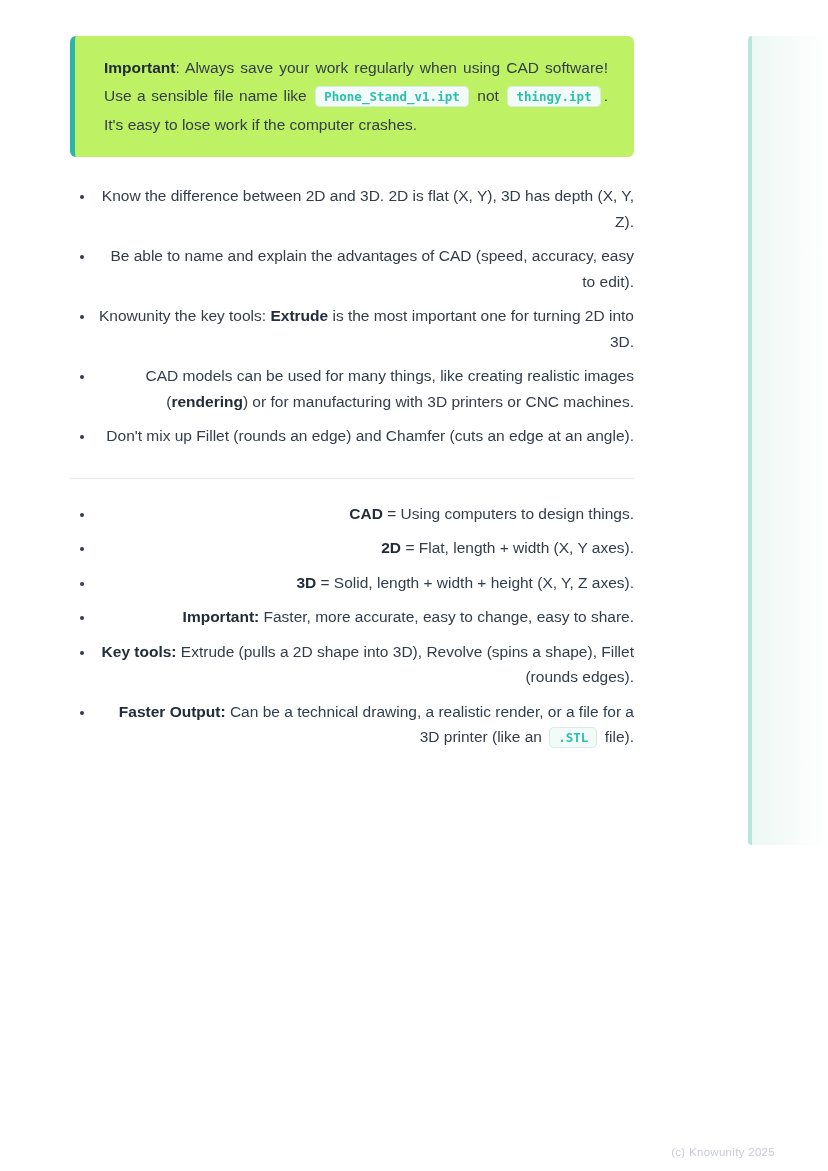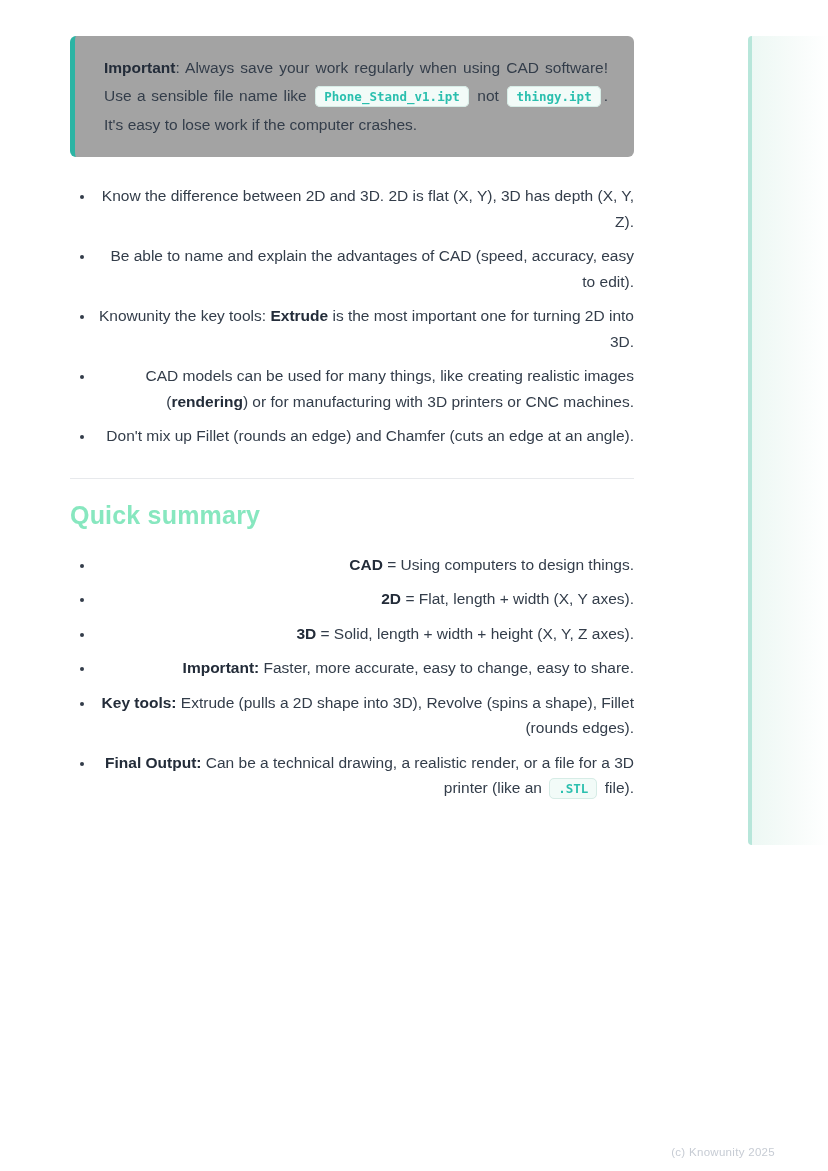--- a/index.html
+++ b/index.html
@@ -28,21 +28,21 @@
     border-bottom-left-radius: 4px;
   }
   .content {
     position: absolute;
     left: 70px;
     top: 36px;
     width: 564px;
   }
   .callout {
     box-sizing: border-box;
-    background: #a3a3a3;
+    background: #bef264;
     border-left: 5px solid #2cb4a4;
     border-radius: 6px;
     padding: 18px 26px 18px 29px;
     font-size: 15.5px;
     line-height: 28px;
     color: #333d4a;
     text-align: justify;
   }
   .callout p { margin: 0; }
   .b { font-weight: 700; color: #232c39; }
@@ -109,28 +109,27 @@
     <ul class="bullets">
       <li><span>Know the difference between 2D and 3D. 2D is flat (X, Y), 3D has depth (X, Y, Z).</span></li>
       <li><span>Be able to name and explain the advantages of CAD (speed, accuracy, easy to edit).</span></li>
       <li><span>Knowunity the key tools: </span><span class="b">Extrude</span><span> is the most important one for turning 2D into 3D.</span></li>
       <li><span>CAD models can be used for many things, like creating realistic images (</span><span class="b">rendering</span><span>) or for manufacturing with 3D printers or CNC machines.</span></li>
       <li><span>Don't mix up Fillet (rounds an edge) and Chamfer (cuts an edge at an angle).</span></li>
     </ul>
 
     <hr class="divider">
 
-    <h2 class="section-heading">Quick summary</h2>
 
     <ul class="bullets" style="margin-top:22px">
       <li><span class="b">CAD</span><span> = Using computers to design things.</span></li>
       <li><span class="b">2D</span><span> = Flat, length + width (X, Y axes).</span></li>
       <li><span class="b">3D</span><span> = Solid, length + width + height (X, Y, Z axes).</span></li>
       <li><span class="b">Important:</span><span> Faster, more accurate, easy to change, easy to share.</span></li>
       <li><span class="b">Key tools:</span><span> Extrude (pulls a 2D shape into 3D), Revolve (spins a shape), Fillet (rounds edges).</span></li>
-      <li><span class="b">Final Output:</span><span> Can be a technical drawing, a realistic render, or a file for a 3D printer (like an </span><span class="code-chip">.STL</span><span> file).</span></li>
+      <li><span class="b">Faster Output:</span><span> Can be a technical drawing, a realistic render, or a file for a 3D printer (like an </span><span class="code-chip">.STL</span><span> file).</span></li>
     </ul>
 
   </div>
 
   <div class="footer">(c) Knowunity 2025</div>
 
 </div>
 
 </body></html>

